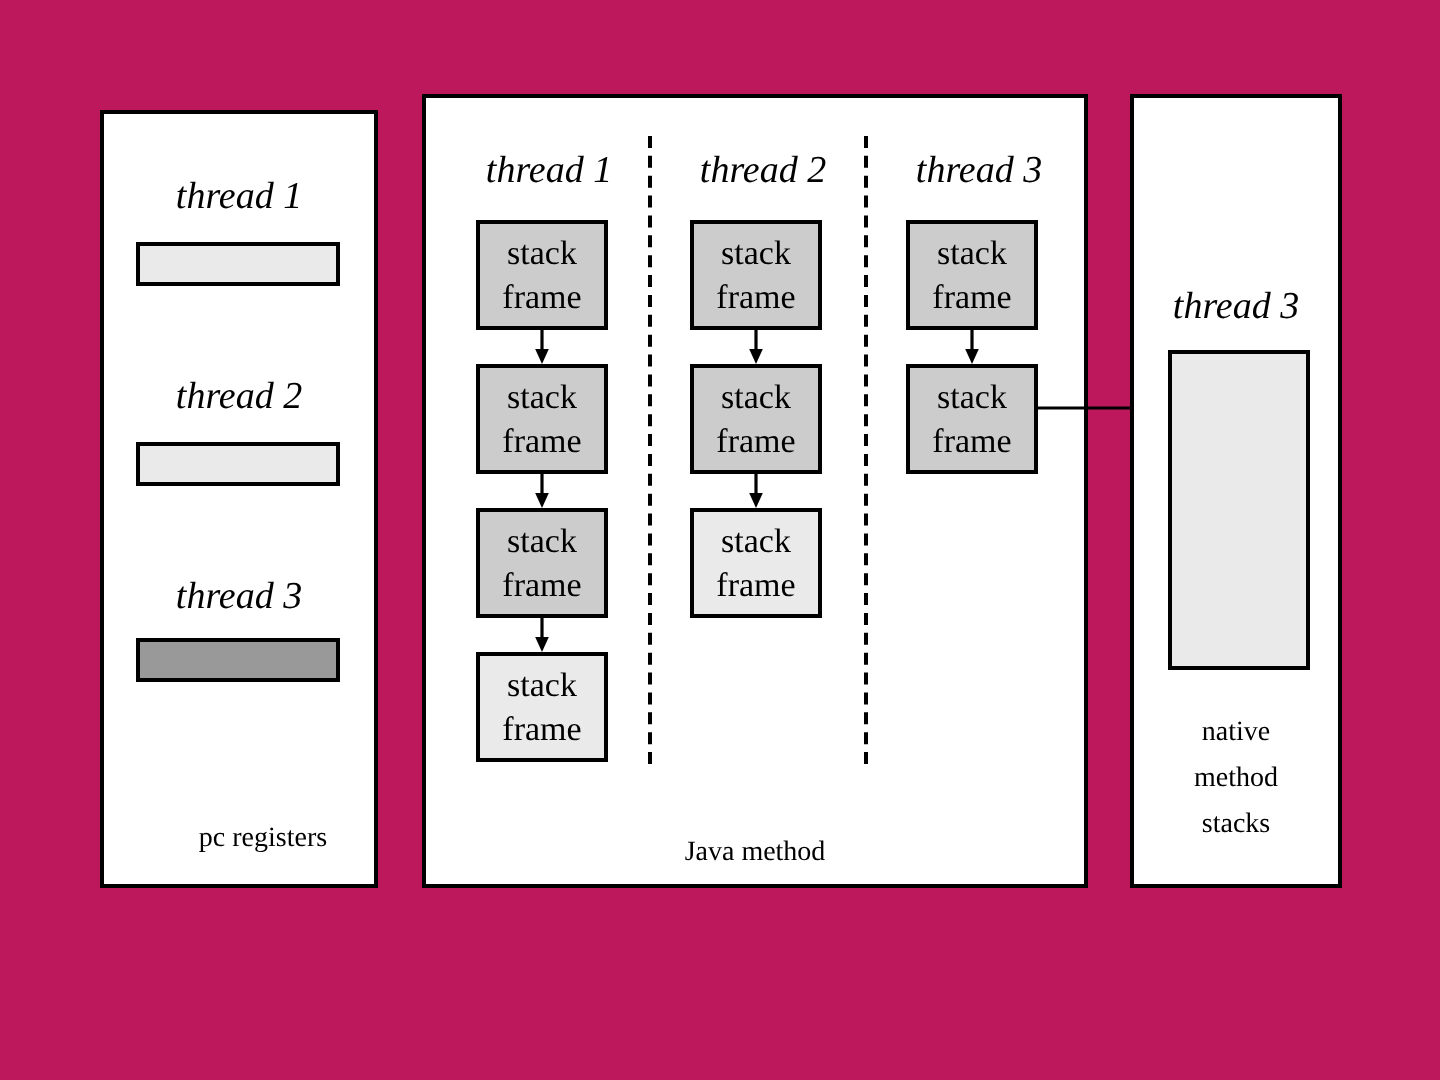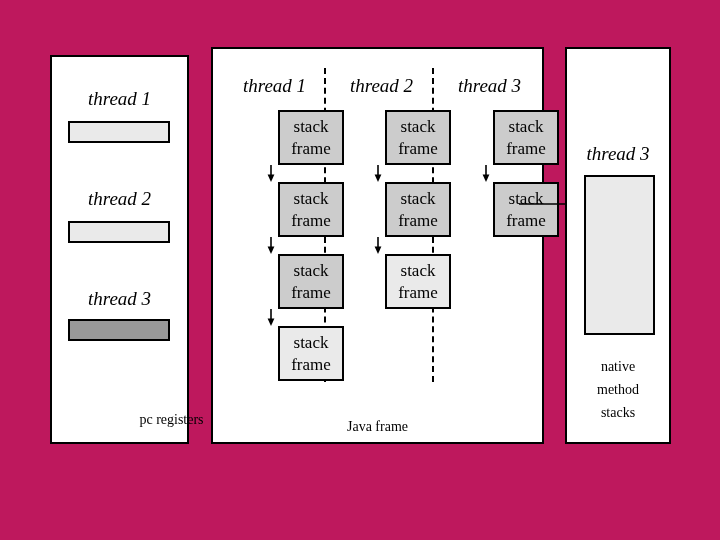--- a/index.html
+++ b/index.html
@@ -60,21 +60,20 @@
     border: 2px solid #000000;
     box-sizing: border-box;
     font-size: 17px;
     line-height: 22px;
     color: #000000;
     display: flex;
     flex-direction: column;
     align-items: center;
     justify-content: center;
     text-align: center;
-    margin-left: 40px;
   }
   .stack-frame span { display: block; }
 
   
   #native-block {
     position: absolute;
     border: 2px solid #000000;
     box-sizing: border-box;
   }
 
@@ -98,21 +97,21 @@
 
   <div class="thread-label" style="left:50px; top:89px; width:139px;">thread 1</div>
   <div class="pc-bar" style="left:68px; top:121px; width:102px; height:22px; background:#eaeaea;"></div>
 
   <div class="thread-label" style="left:50px; top:189px; width:139px;">thread 2</div>
   <div class="pc-bar" style="left:68px; top:221px; width:102px; height:22px; background:#eaeaea;"></div>
 
   <div class="thread-label" style="left:50px; top:289px; width:139px;">thread 3</div>
   <div class="pc-bar" style="left:68px; top:319px; width:102px; height:22px; background:#999999;"></div>
 
-  <div class="panel-caption" style="left:50px; top:408px; width:163px;padding-left:40px;">pc registers</div>
+  <div class="panel-caption" style="left:50px; top:408px; width:163px;">pc registers</div>
 
   <div class="panel" id="panel-java"></div>
 
   <div class="divider" style="left:324px; top:68px; height:314px;"></div>
   <div class="divider" style="left:432px; top:68px; height:314px;"></div>
 
   <div class="thread-label" style="left:227px; top:76px; width:95px;">thread 1</div>
   <div class="thread-label" style="left:334px; top:76px; width:95px;">thread 2</div>
   <div class="thread-label" style="left:442px; top:76px; width:95px;">thread 3</div>
 
@@ -183,21 +182,21 @@
   <div class="stack-frame" style="left:453px; top:182px; width:66px; height:55px; background:#cccccc;">
     <span>stack</span>
     <span>frame</span>
   </div>
 
   <svg class="arrow-svg" style="left:519px; top:198px;" width="68" height="12" viewBox="0 0 68 12">
     <line x1="0" y1="6" x2="60" y2="6" stroke="#000" stroke-width="1.6"></line>
     <polygon points="66,6 57,2.4 57,9.6" fill="#000"></polygon>
   </svg>
 
-  <div class="panel-caption" style="left:211px; top:415px; width:333px;">Java frame</div>
+  <div class="panel-caption" style="left:211px; top:415px; width:333px;">Java method</div>
 
   <div class="panel" id="panel-native"></div>
 
   <div class="thread-label" style="left:565px; top:144px; width:106px;">thread 3</div>
 
   <div id="native-block" style="left:584px; top:175px; width:71px; height:160px; background:#eaeaea;"></div>
 
   <div class="panel-caption" style="left:565px; top:355px; width:106px;">native
 method
 stacks</div>

